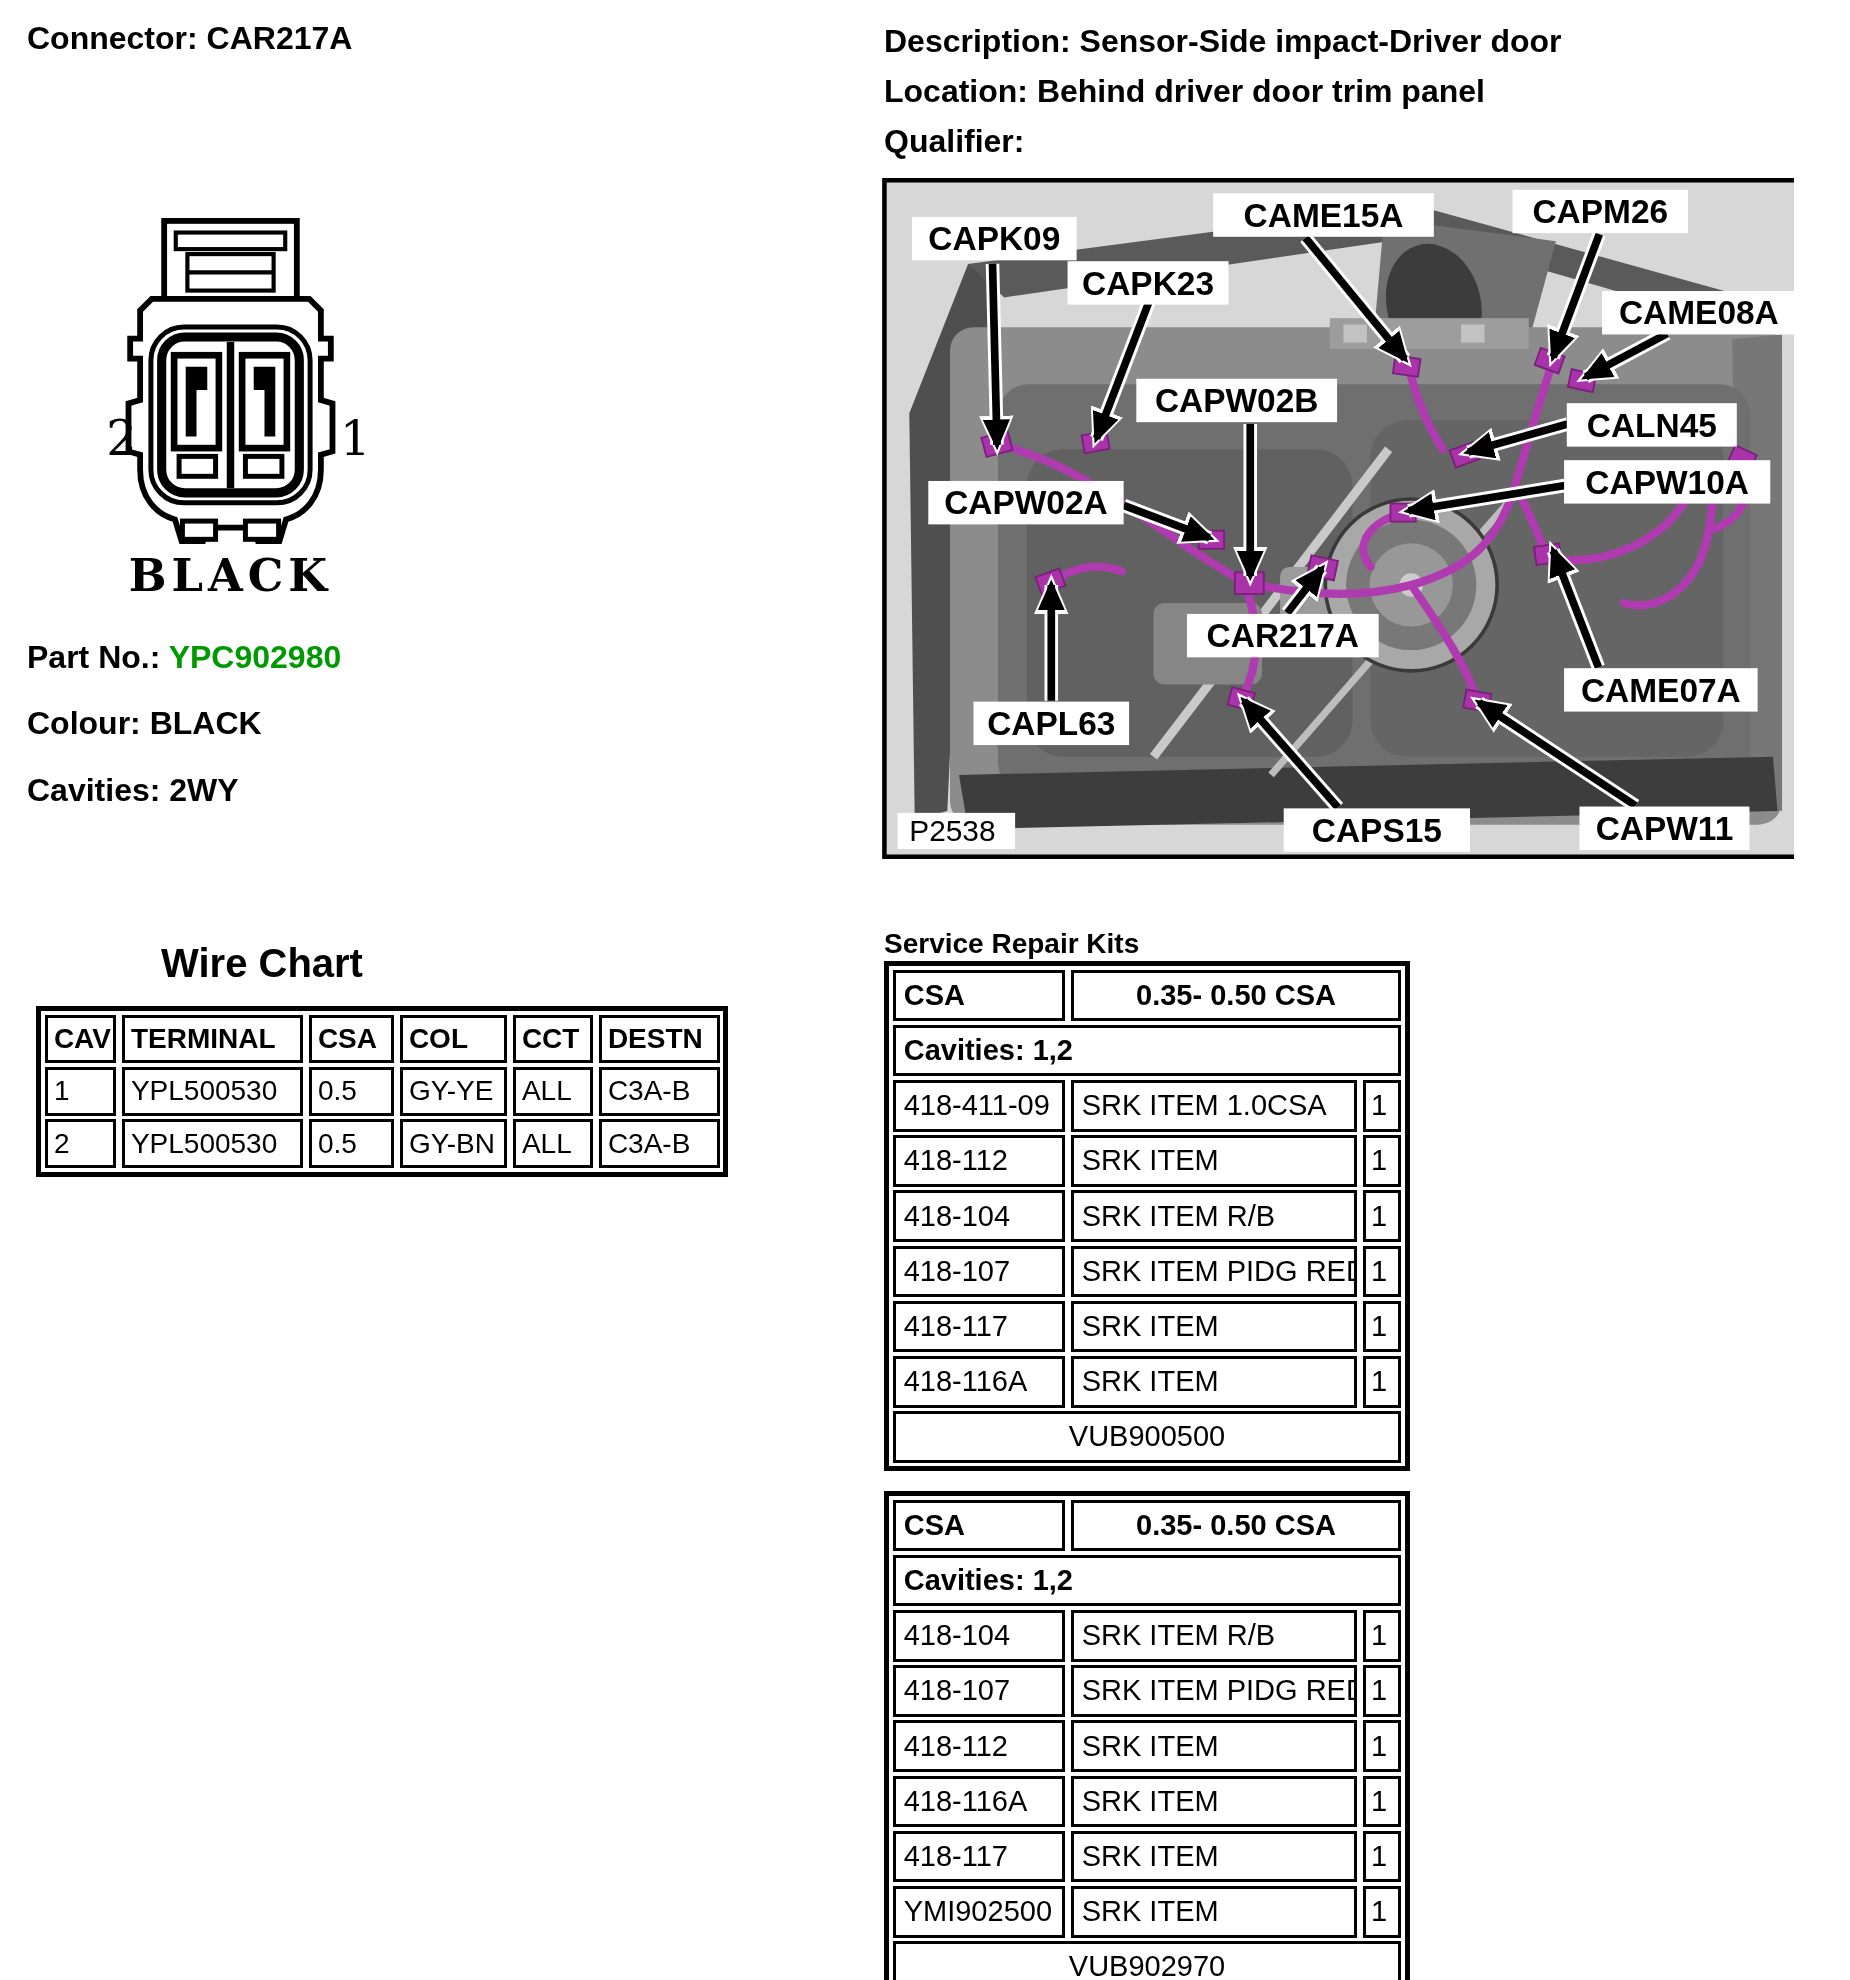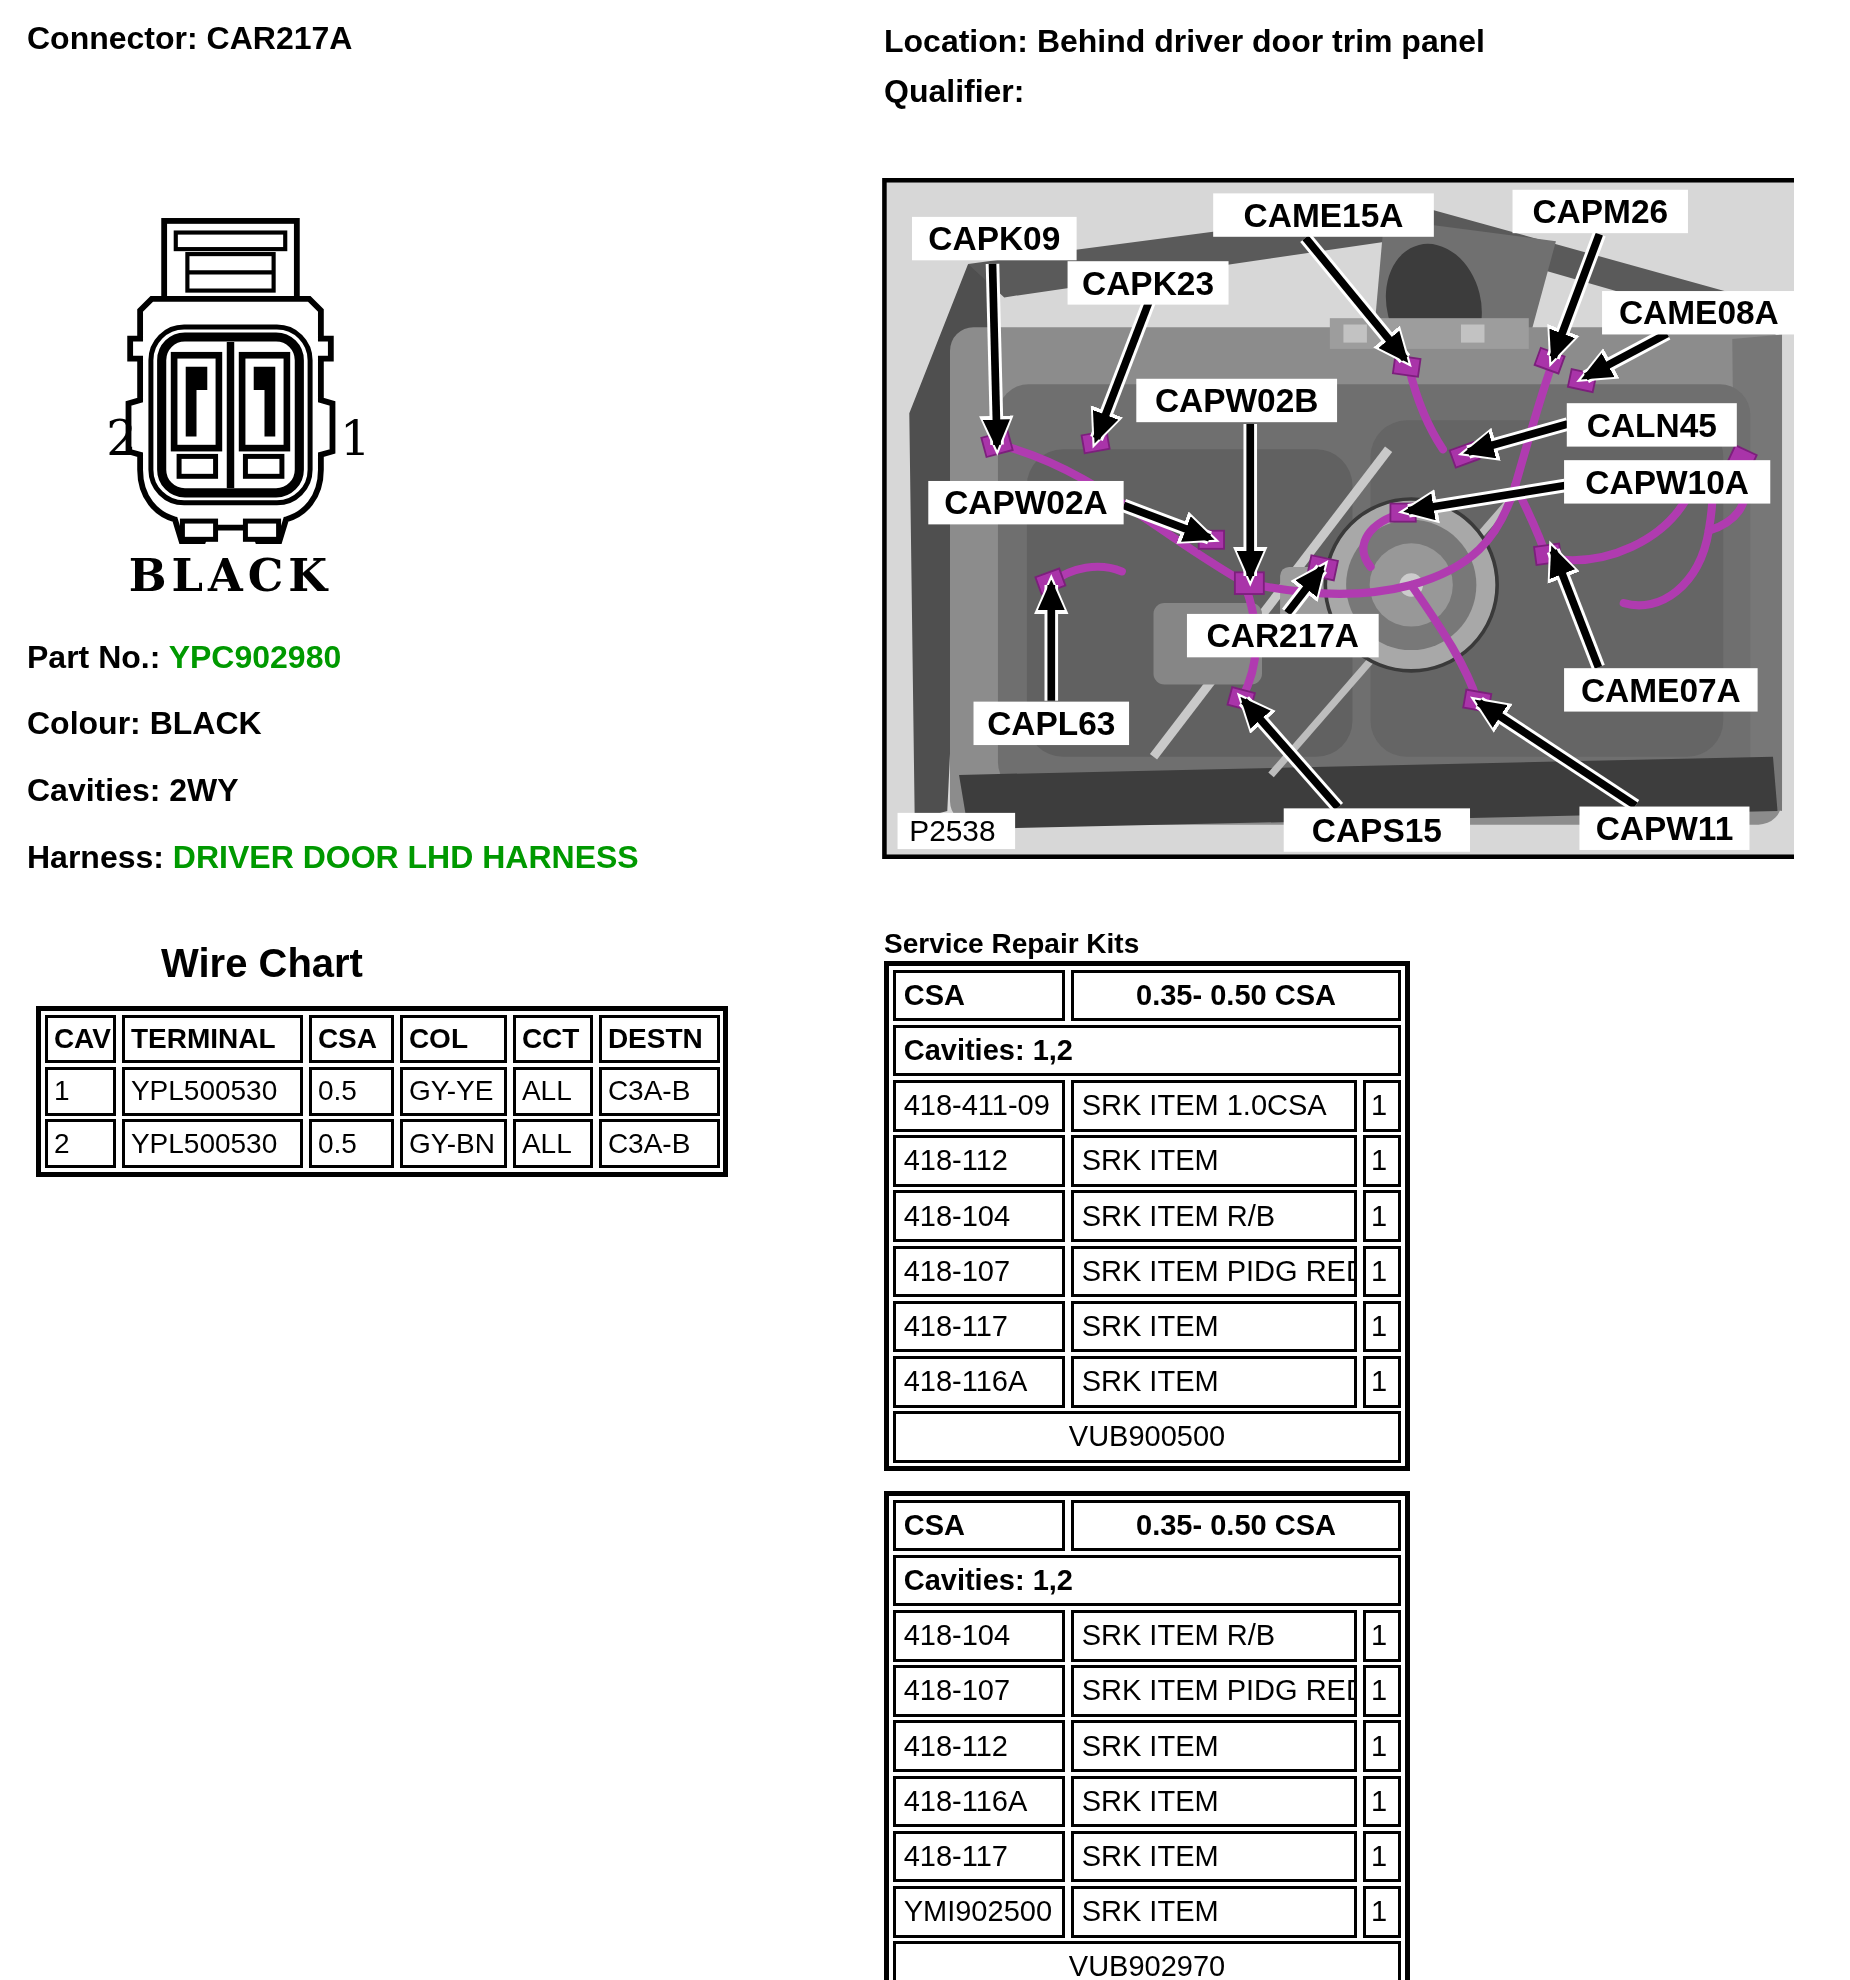--- a/index.html
+++ b/index.html
@@ -101,24 +101,20 @@
     <span class="val green">YPC902980</span>
   </div>
   <div class="abs kv" style="left:27px;top:705px;">
     <span class="lab">Colour:</span>
     <span class="val">BLACK</span>
   </div>
   <div class="abs kv" style="left:27px;top:772px;">
     <span class="lab">Cavities:</span>
     <span class="val">2WY</span>
   </div>
-  <div class="abs kv" style="left:27px;top:839px;">
-    <span class="lab">Harness:</span>
-    <span class="val green">DRIVER DOOR LHD HARNESS</span>
-  </div>
 
   <div class="abs wc-title">Wire Chart</div>
   <div class="abs tbl wc">
     <div class="trow">
       <div class="tcell hd c0">CAV</div>
       <div class="tcell hd c1">TERMINAL</div>
       <div class="tcell hd c2">CSA</div>
       <div class="tcell hd c3">COL</div>
       <div class="tcell hd c4">CCT</div>
       <div class="tcell hd c5">DESTN</div>
@@ -135,20 +131,24 @@
       <div class="tcell c0">2</div>
       <div class="tcell c1">YPL500530</div>
       <div class="tcell c2">0.5</div>
       <div class="tcell c3">GY-BN</div>
       <div class="tcell c4">ALL</div>
       <div class="tcell c5">C3A-B</div>
     </div>
   </div>
 
   <div class="abs" style="left:884px;top:16.3px;">
+    <div class="rhead-line">
+      <span>Description:</span>
+      <span>Sensor-Side impact-Driver door</span>
+    </div>
     <div class="rhead-line">
       <span>Location:</span>
       <span>Behind driver door trim panel</span>
     </div>
     <div class="rhead-line">
       <span>Qualifier:</span>
       <span></span>
     </div>
   </div>
 

